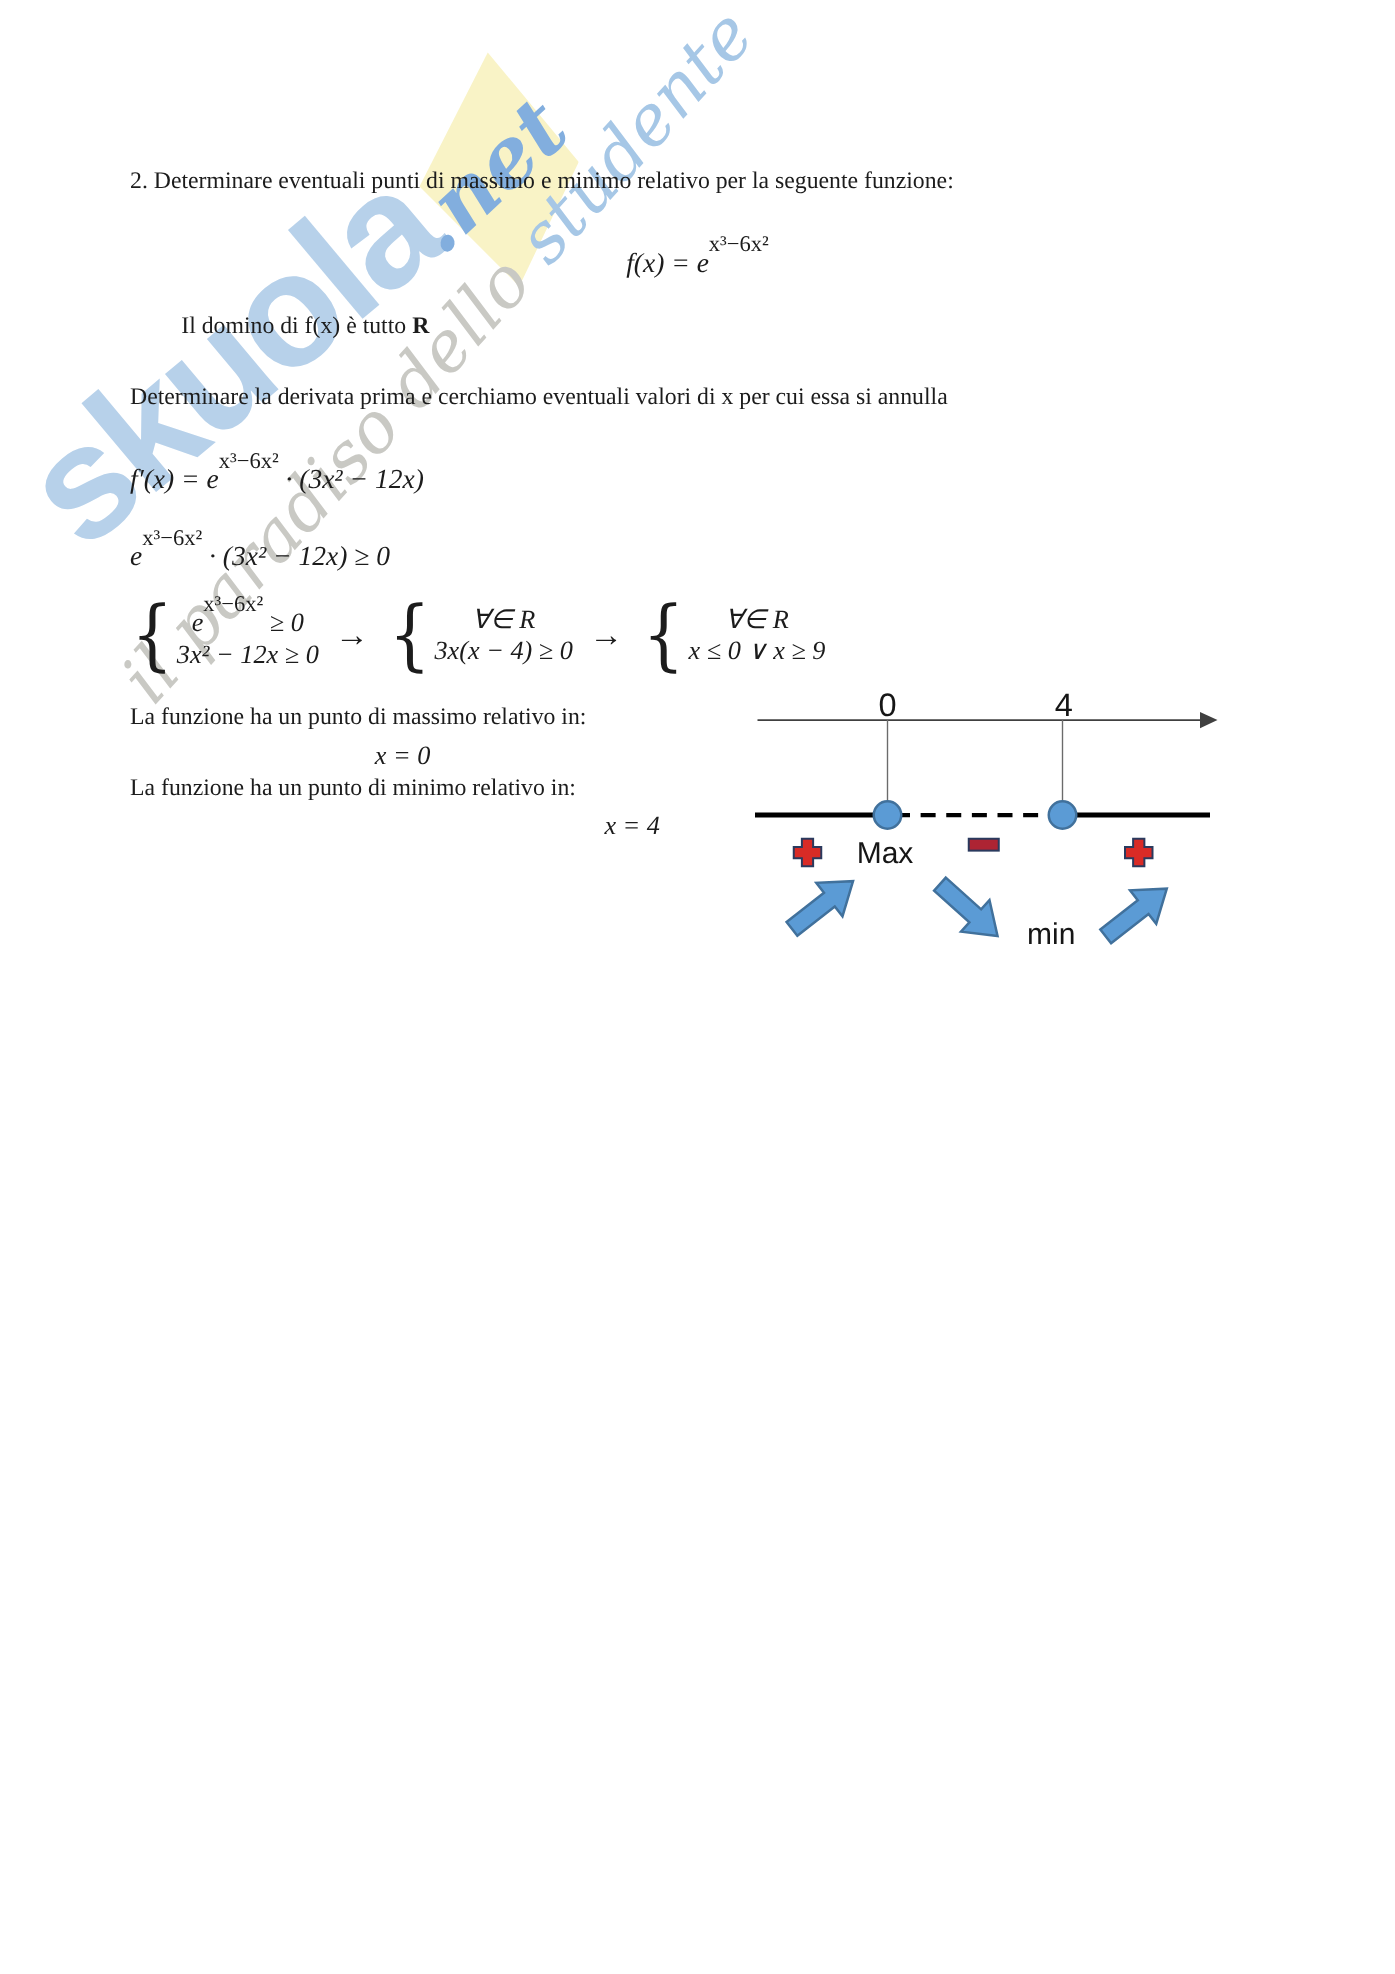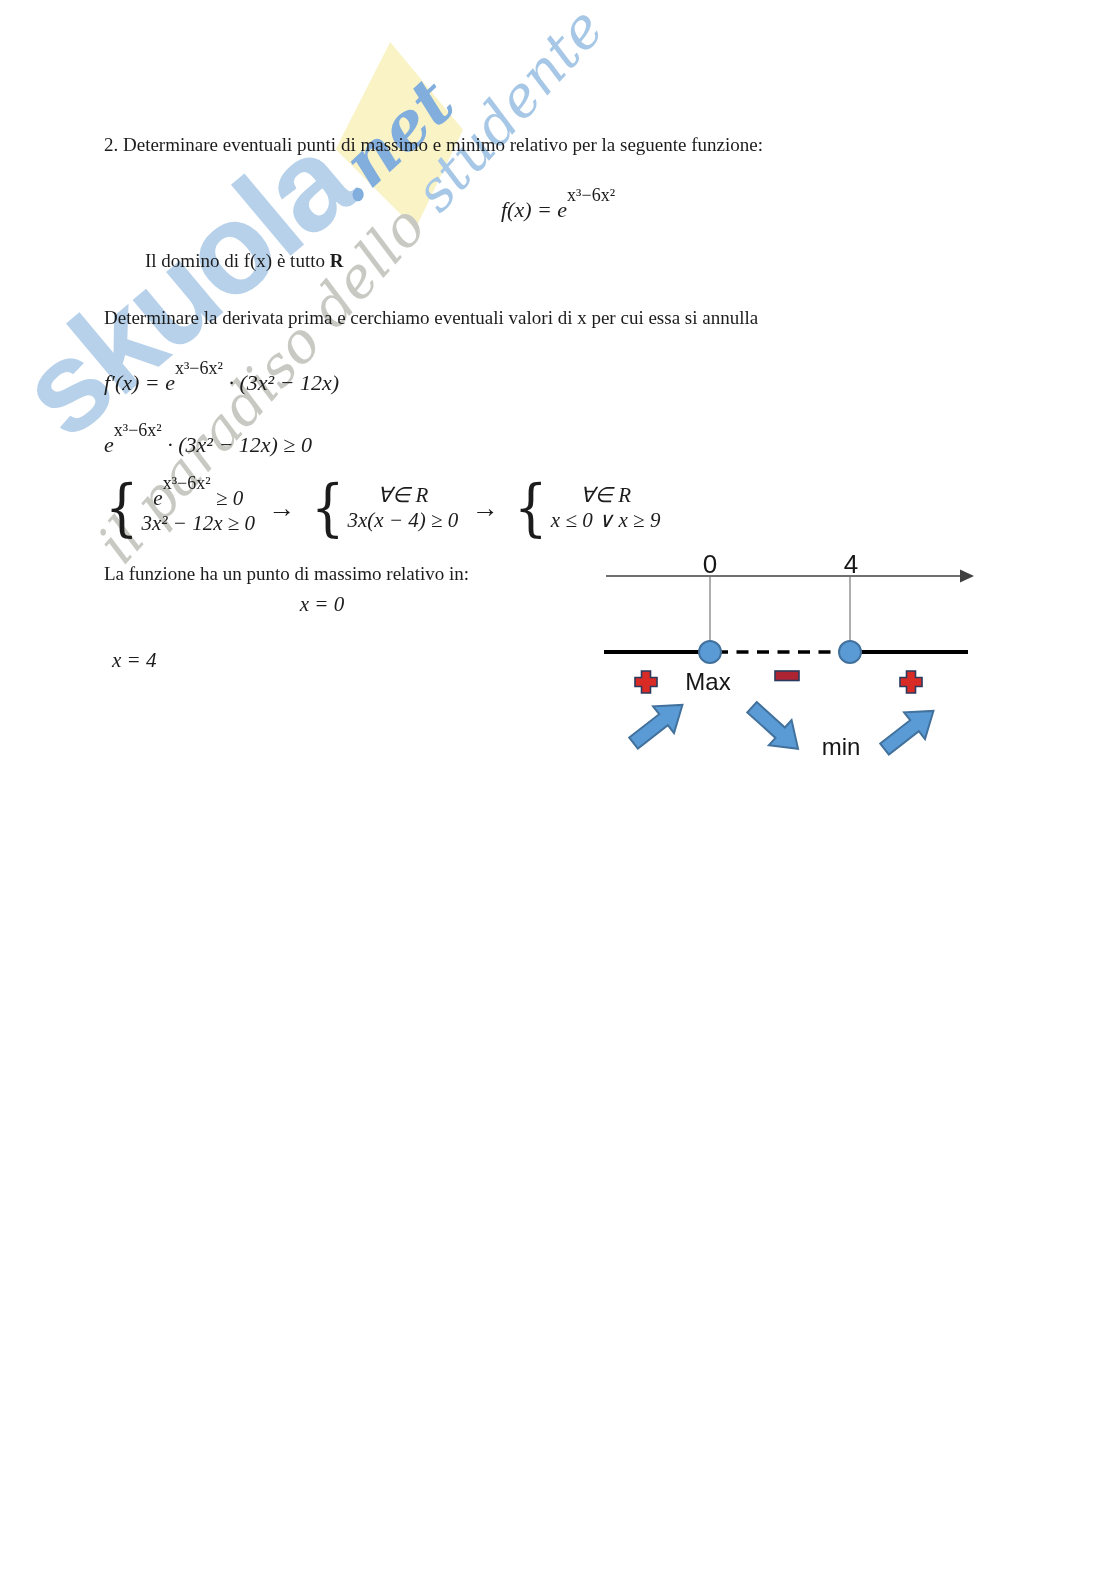--- a/index.html
+++ b/index.html
@@ -41,21 +41,21 @@
   .system{display:flex;align-items:center;}
   .brace{font-size:62px;line-height:52px;font-weight:400;font-family:"DejaVu Serif",serif;
          transform:scaleX(.85);display:inline-block;}
   .sys-lines{display:flex;flex-direction:column;align-items:center;}
   .sys-line{font-size:21px;line-height:25px;text-align:center;white-space:nowrap;}
   .arrow{font-size:27px;margin-top:2px;}
 
   .maxline{left:104px;top:562px;}
   .maxval{position:absolute;left:104px;top:592px;width:436px;text-align:center;font-size:21px;}
   .minline{left:104px;top:619px;}
-  .minval{position:absolute;left:112px;top:648px;width:436px;text-align:left;font-size:21px;}
+  .minval{position:absolute;left:92px;top:648px;width:436px;text-align:right;font-size:21px;}
 
   
   .diagram{position:absolute;left:598px;top:548px;}
   .axis{stroke:#404040;stroke-width:1.4;}
   .axis-head{fill:#404040;}
   .drop{stroke:#6b6b6b;stroke-width:1.1;}
   .sign{stroke:#000000;stroke-width:4;}
   .dashed{stroke-width:3.4;stroke-dasharray:12 8.5;}
   .dot{fill:#5b9bd5;stroke:#41719c;stroke-width:2;}
   .plus{fill:#d92b26;stroke:#2a3a5e;stroke-width:1.6;}
@@ -117,20 +117,21 @@
         <div class="sys-lines">
           <div class="sys-line m">∀∈ R</div>
           <div class="sys-line m">x ≤ 0 ∨ x ≥ 9</div>
         </div>
       </div>
 
     </div>
 
     <p class="t maxline">La funzione ha un punto di massimo relativo in:</p>
     <div class="maxval m">x = 0</div>
+    <p class="t minline">La funzione ha un punto di minimo relativo in:</p>
     <div class="minval m">x = 4</div>
 
     <svg class="diagram" width="385" height="215" viewBox="0 0 385 215">
       <line class="axis" x1="8" y1="28" x2="366" y2="28"></line>
       <polygon class="axis-head" points="362,21.5 376,28 362,34.5"></polygon>
       <text class="dlabel num" x="112" y="25" text-anchor="middle">0</text>
       <text class="dlabel num" x="253" y="25" text-anchor="middle">4</text>
       <line class="drop" x1="112" y1="28" x2="112" y2="102"></line>
       <line class="drop" x1="252" y1="28" x2="252" y2="102"></line>
       <line class="sign" x1="6" y1="104" x2="108" y2="104"></line>

